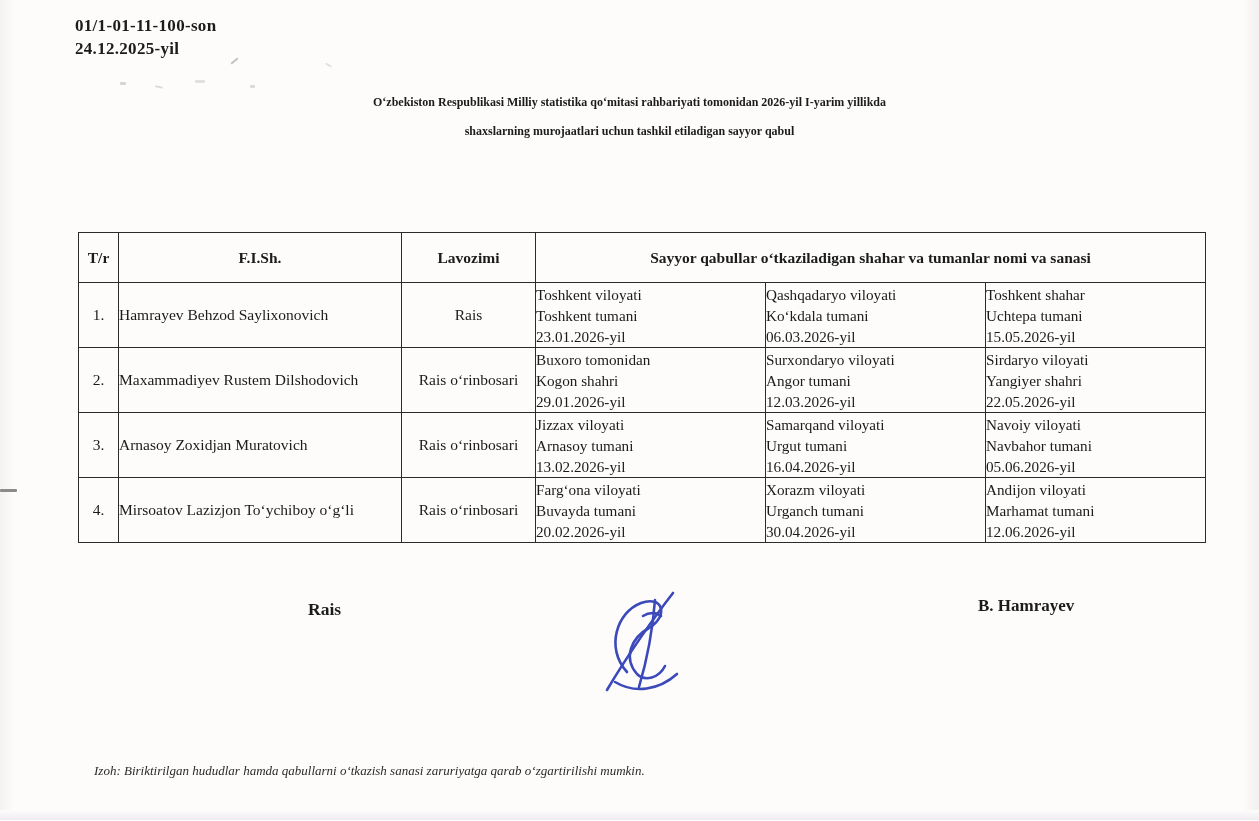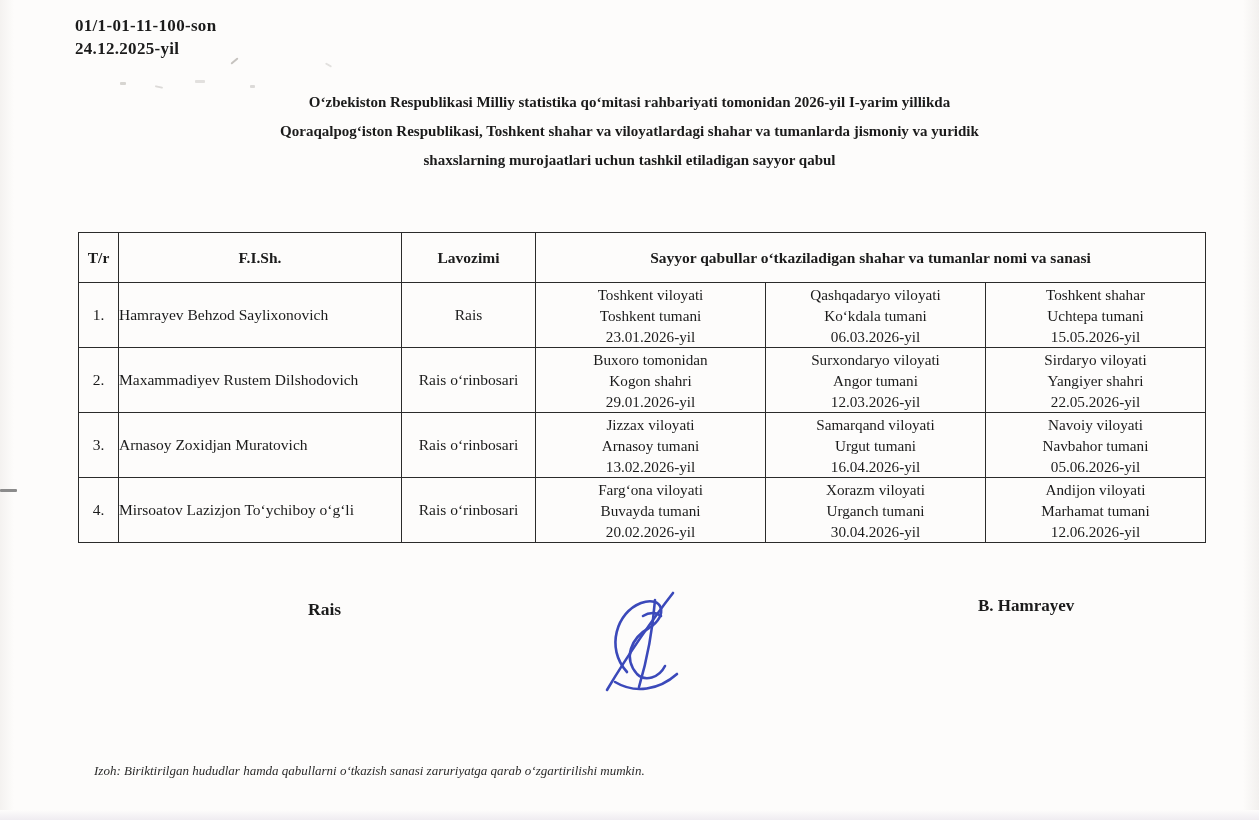--- a/index.html
+++ b/index.html
@@ -13,41 +13,41 @@
     font-family:"Liberation Serif", serif;
     color:#1b1b1b;
   }
   .docnum{
     position:absolute;left:75px;top:14px;
     font-weight:bold;font-size:17px;line-height:23px;
     letter-spacing:.3px;
   }
   .title{
     position:absolute;left:60px;top:88px;width:1139px;
-    text-align:center;font-weight:bold;font-size:15px;line-height:29px;
+    text-align:center;font-weight:bold;font-size:12px;line-height:29px;
   }
   .title .t4{margin-top:0px;}
   table.sched{
     position:absolute;left:78px;top:232px;
     border-collapse:collapse;table-layout:fixed;
     width:1127px;
   }
   table.sched th, table.sched td{
     border:1.7px solid #2b2b2b;
     padding:0;
     font-size:15.5px;
     vertical-align:middle;
   }
   table.sched thead tr{height:50px;}
   table.sched tbody tr{height:65px;}
   th{font-weight:bold;text-align:center;}
   td.c-num{text-align:center;font-size:16px;}
   td.c-name{text-align:left;padding-left:9px;font-size:16px;}
   td.c-pos{text-align:center;font-size:16px;}
-  td.c-visit{text-align:center;}
+  td.c-visit{}
   td.c-visit div{line-height:21px;font-size:15.2px;}
   .sign-row-label{
     position:absolute;left:308px;top:599px;
     font-weight:bold;font-size:17.5px;
   }
   .signatory{
     position:absolute;left:978px;top:596px;
     font-weight:bold;font-size:17px;
   }
   .signature{
@@ -84,21 +84,20 @@
     <span class="m1"></span>
       <span class="m2"></span>
       <span class="m3"></span>
     <span class="m4"></span>
       <span class="m5"></span>
       <span class="m6"></span>
   </div>
 
   <div class="title">
     <div class="t1">Oʻzbekiston Respublikasi Milliy statistika qoʻmitasi rahbariyati tomonidan 2026-yil  I-yarim yillikda</div>
-    <div class="t2">Qoraqalpogʻiston Respublikasi, Toshkent shahar va viloyatlardagi shahar va tumanlarda jismoniy va yuridik</div>
     <div class="t3">shaxslarning murojaatlari uchun tashkil etiladigan sayyor qabul</div>
   </div>
 
   <table class="sched">
     <colgroup>
       <col style="width:40px">
         <col style="width:283px">
         <col style="width:134px">
       <col style="width:230px">
         <col style="width:220px">

